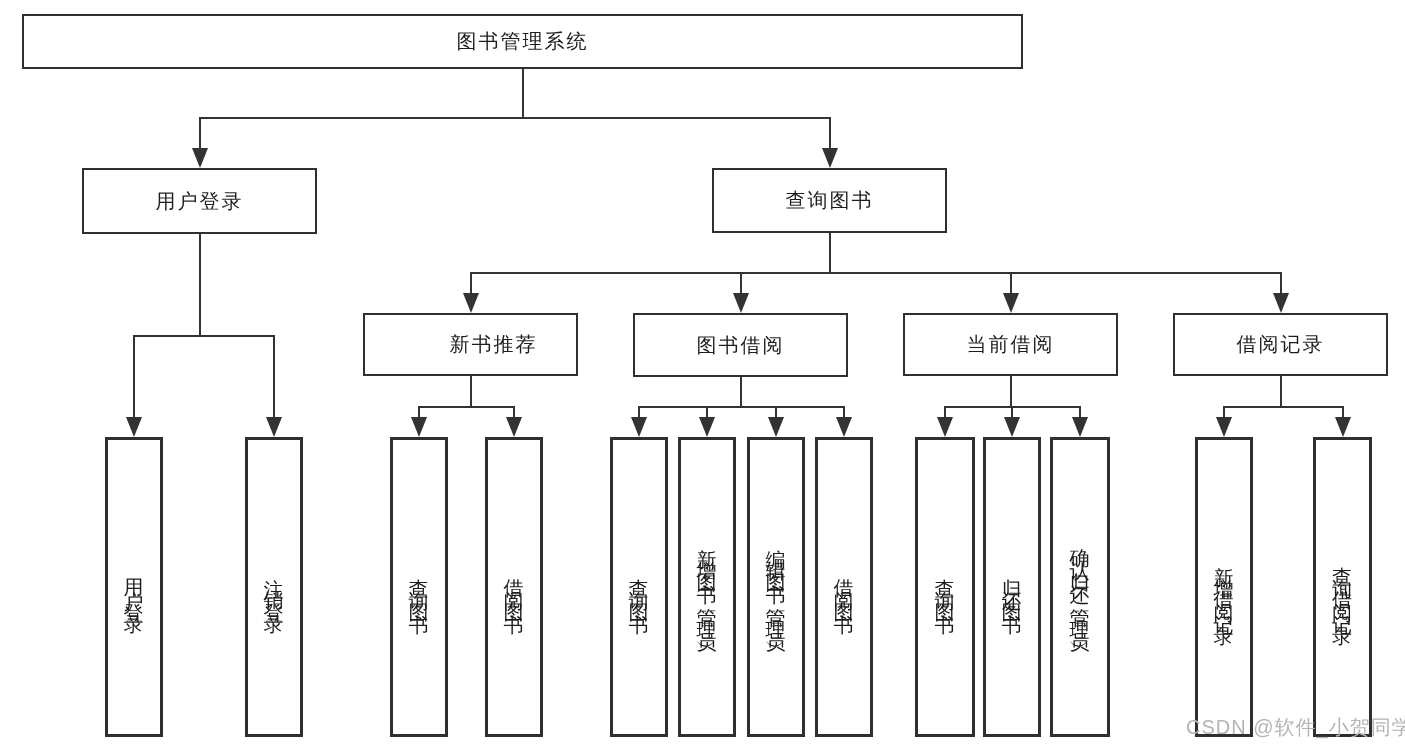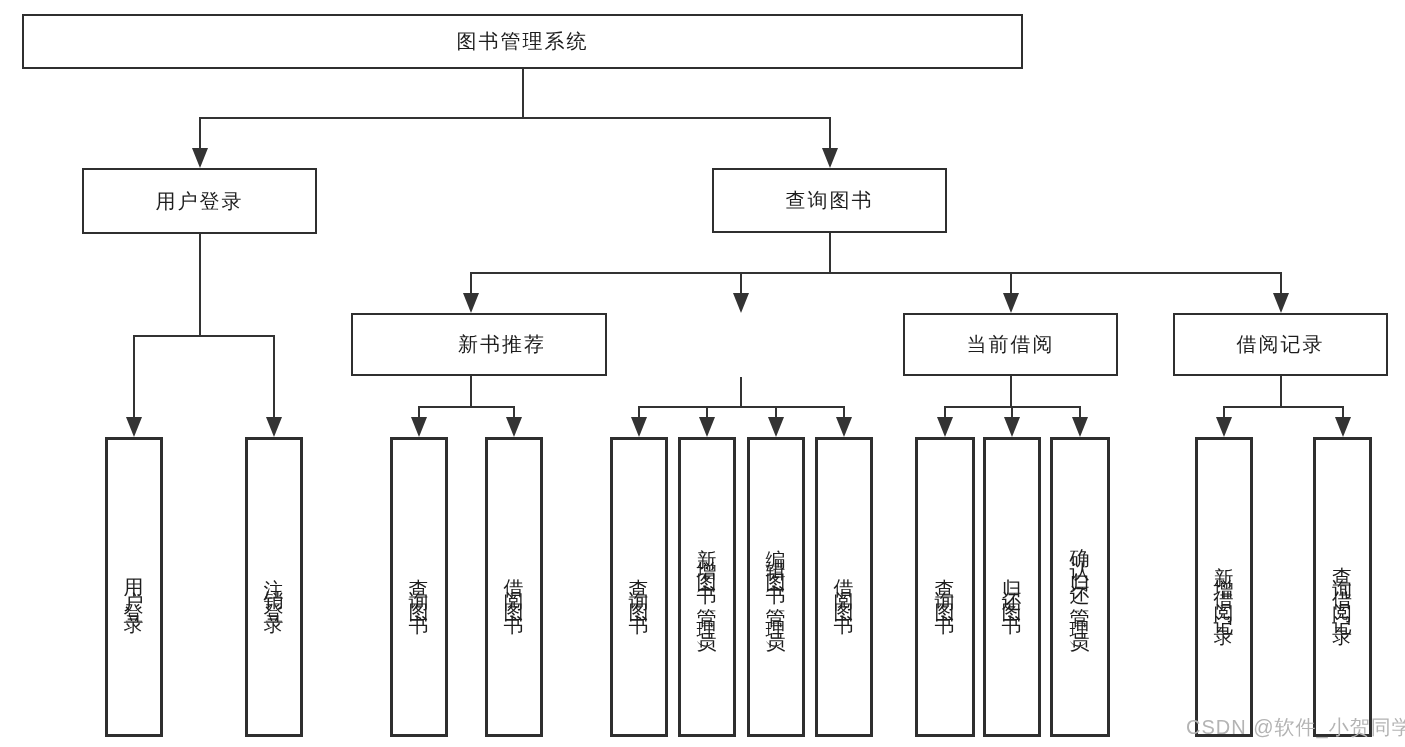--- a/index.html
+++ b/index.html
@@ -70,22 +70,25 @@
   <div class="watermark" style="left: 1186px; top: 714px;">CSDN @软件_小贺同学</div>
 <div class="node horiz" style="left: 22px; top: 14px; width: 1001px; height: 55px;">
       <span class="node-label">图书管理系统</span>
     </div>
     <div class="node horiz" style="left: 82px; top: 168px; width: 235px; height: 66px;">
       <span class="node-label">用户登录</span>
     </div>
     <div class="node horiz" style="left: 712px; top: 168px; width: 235px; height: 65px;">
       <span class="node-label">查询图书</span>
     </div>
-    <div class="node horiz" style="left: 351px; top: 313px; width: 256px; height: 63px; padding-left: 46px;">
+    <div class="node horiz" style="left: 363px; top: 313px; width: 215px; height: 63px; padding-left: 46px;">
       <span class="node-label">新书推荐</span>
+    </div>
+    <div class="node horiz" style="left: 633px; top: 313px; width: 215px; height: 64px;">
+      <span class="node-label">图书借阅</span>
     </div>
     <div class="node horiz" style="left: 903px; top: 313px; width: 215px; height: 63px; text-align: center;">
       <span class="node-label">当前借阅</span>
     </div>
     <div class="node horiz" style="left: 1173px; top: 313px; width: 215px; height: 63px;">
       <span class="node-label">借阅记录</span>
     </div>
     <div class="node vert" style="left: 105px; top: 437px; width: 58px; height: 300px;">
       <span class="node-label">用户登录</span>
     </div>

